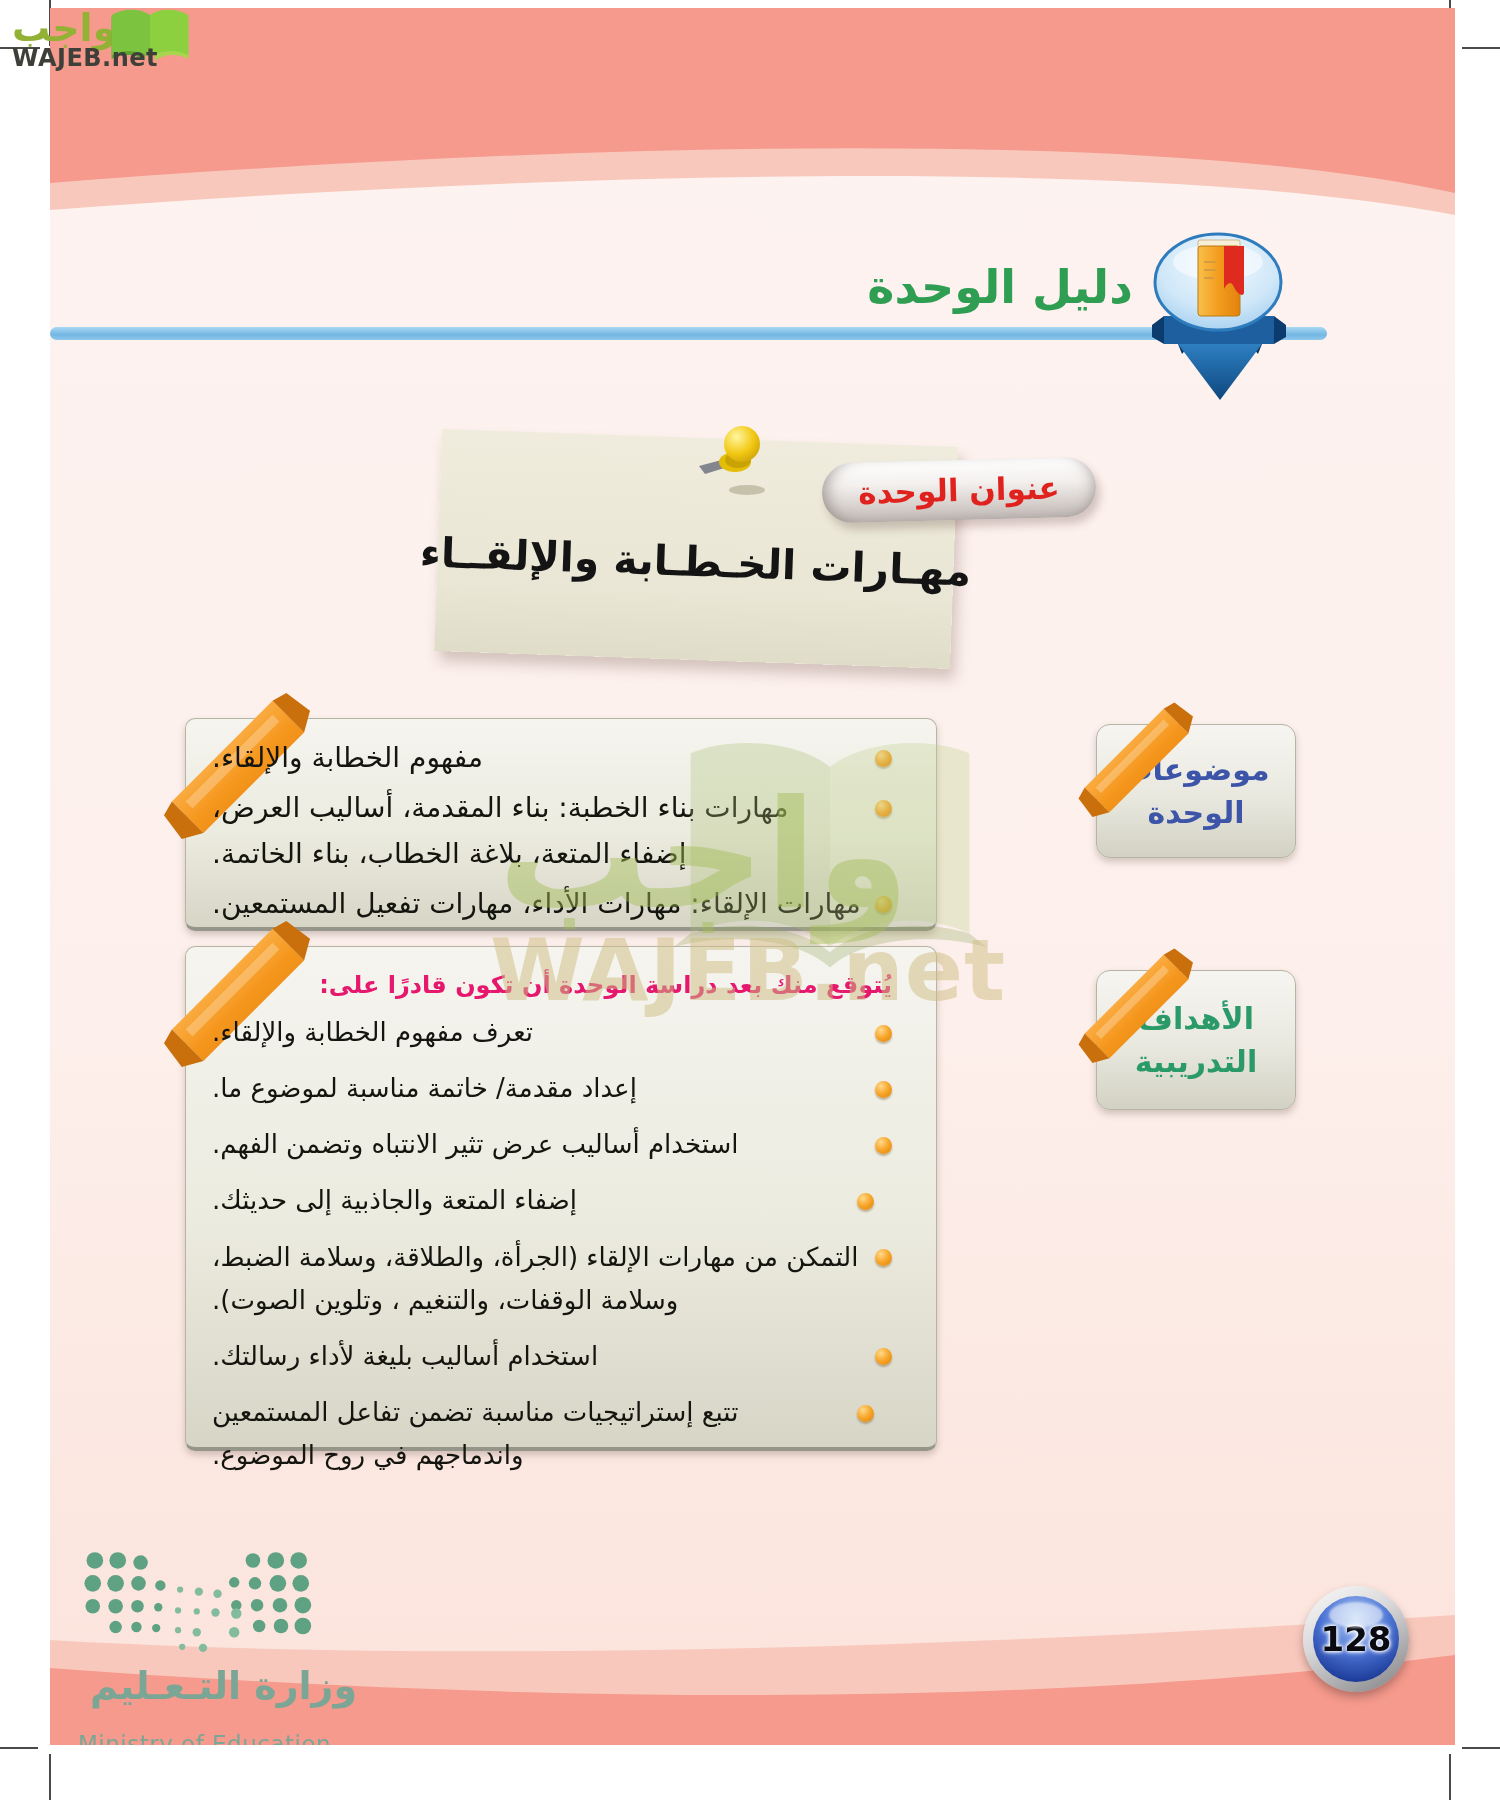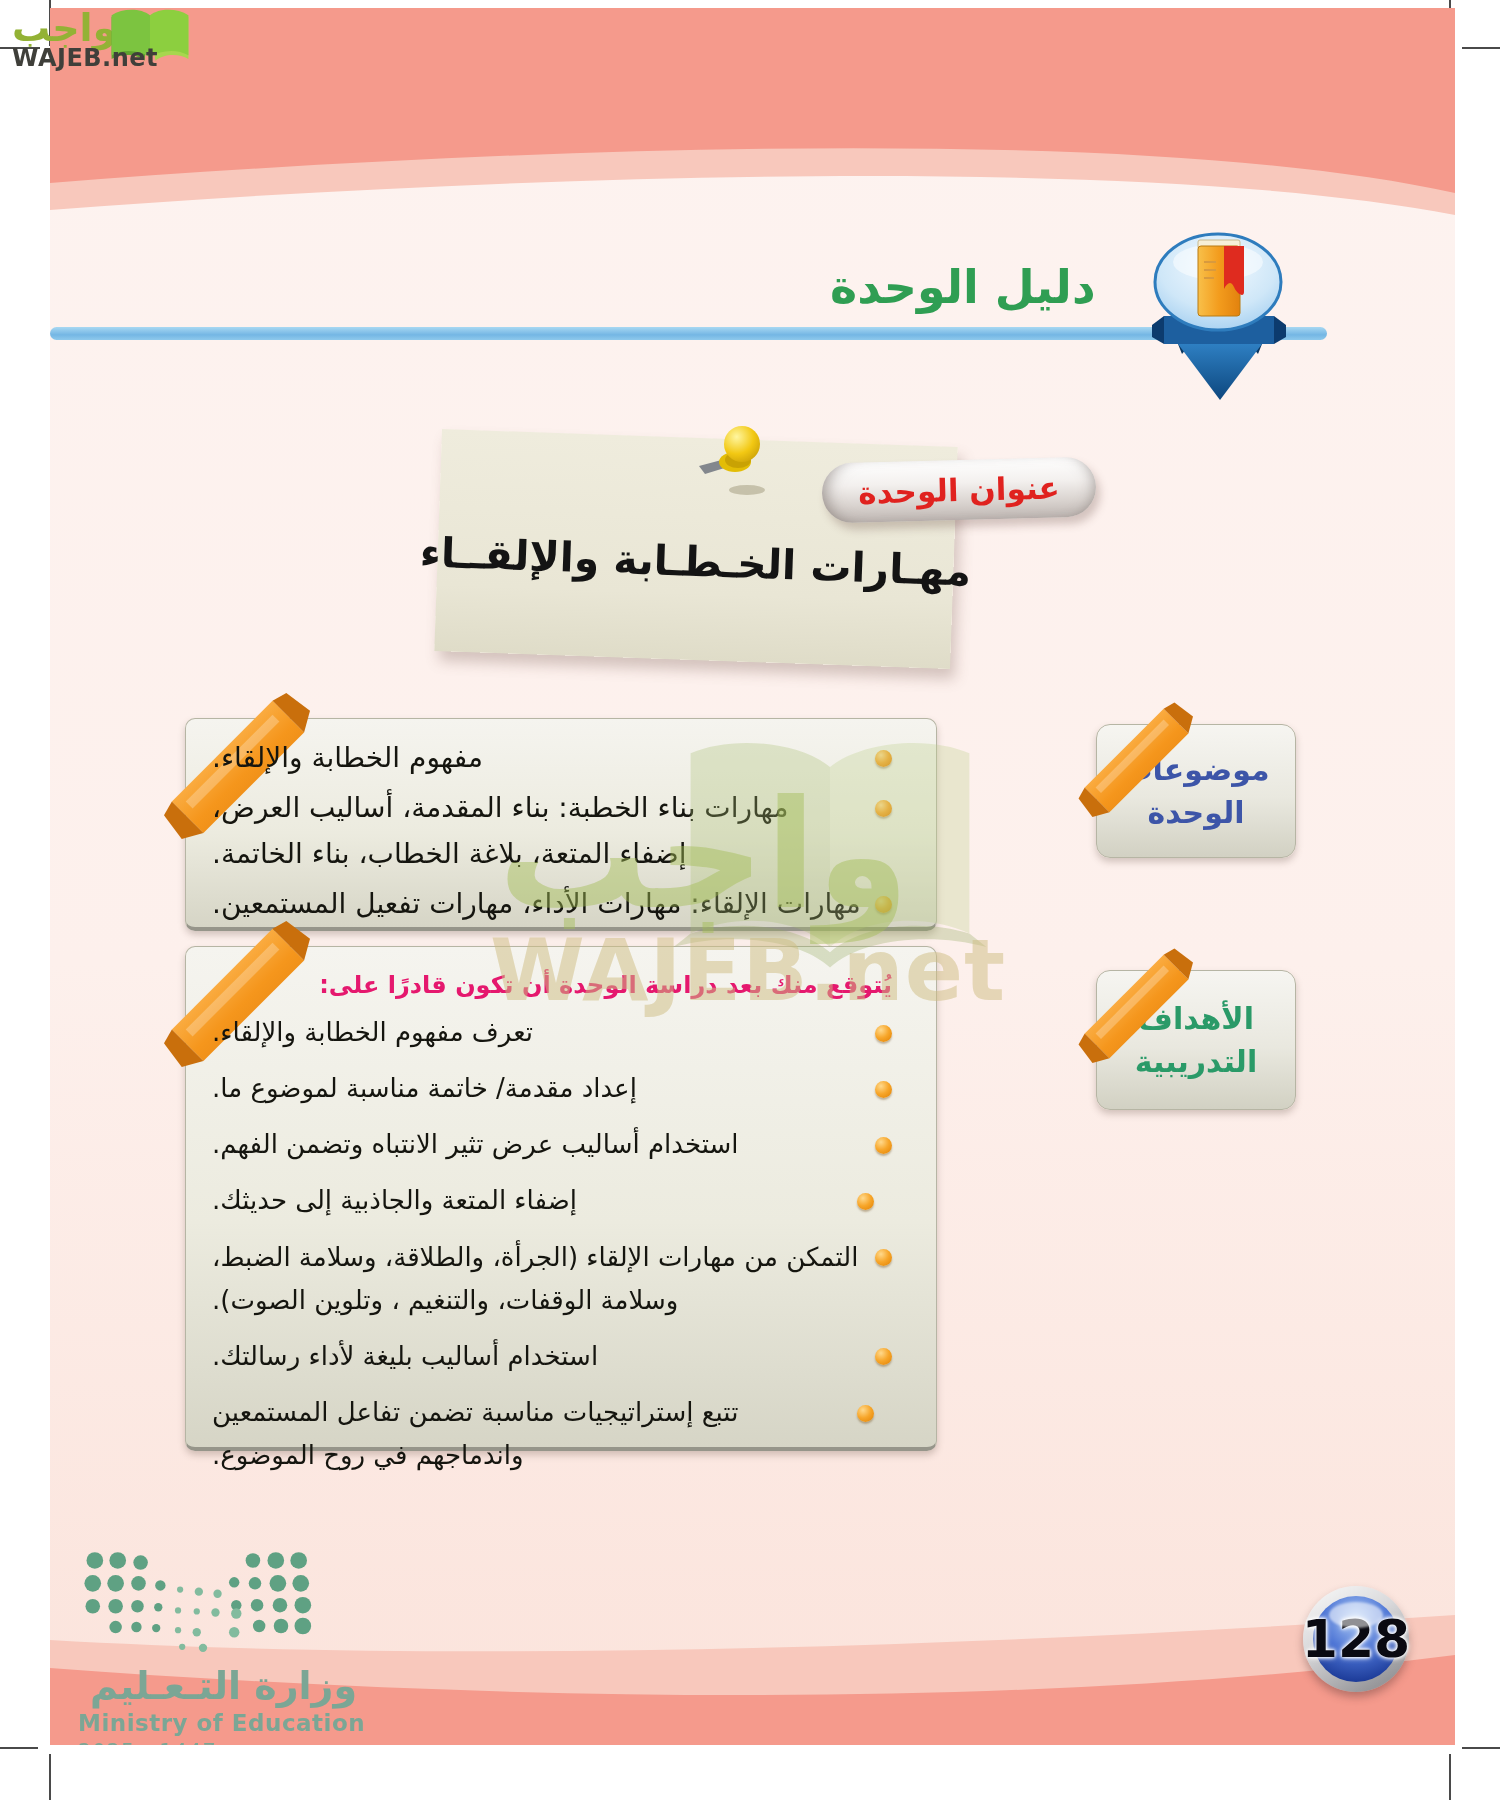--- a/index.html
+++ b/index.html
@@ -14,21 +14,21 @@
   .band-top{top:0;height:230px;}
   .band-bottom{top:1557px;height:180px;}
 
   
   .wajeb-stamp{position:absolute;left:10px;top:4px;width:200px;height:70px;z-index:60;}
   .wajeb-ar{position:absolute;left:2px;top:2px;font-size:38px;font-weight:bold;color:#93b235;direction:rtl;}
   .wajeb-book{position:absolute;left:92px;top:2px;width:96px;height:64px;}
   .wajeb-en{position:absolute;left:2px;top:40px;font-size:24px;font-weight:bold;color:#3f3f3a;letter-spacing:.5px;}
 
   
-  .header-title{position:absolute;left:780px;top:252px;width:340px;text-align:left;
+  .header-title{position:absolute;left:780px;top:252px;width:340px;text-align:center;
                 font-size:46px;font-weight:bold;color:#2f9e53;direction:rtl;z-index:3;}
   .header-line{position:absolute;left:0;top:319px;width:1277px;height:13px;border-radius:8px;
                background:linear-gradient(180deg,#a8d8f2 0%,#74b6e4 60%,#8ec9ec 100%);z-index:2;}
   .header-icon{position:absolute;left:1100px;top:222px;width:142px;height:178px;z-index:3;}
 
   
   .note{position:absolute;left:388px;top:430px;width:516px;height:222px;z-index:5;
         background:linear-gradient(180deg,#efecdd 0%,#e9e6d5 70%,#dfdcc8 100%);
         transform:rotate(2deg);box-shadow:5px 10px 14px rgba(120,90,80,.30);
         display:flex;align-items:flex-start;justify-content:center;}
@@ -75,32 +75,32 @@
 
   
   .watermark{position:absolute;left:440px;top:690px;width:560px;height:330px;z-index:40;pointer-events:none;}
   .wm-book{position:absolute;left:170px;top:25px;width:340px;height:285px;opacity:.30;}
   .wm-ar{position:absolute;left:8px;top:70px;font-size:150px;font-weight:bold;color:#a3bd55;opacity:.45;direction:rtl;}
   .wm-en{position:absolute;left:0;top:222px;font-size:86px;font-weight:bold;color:#cfbd82;opacity:.50;letter-spacing:1px;}
 
   
   .ministry{position:absolute;left:28px;top:1540px;z-index:20;color:#7ba695;}
   .ministry .m-ar{font-size:38px;font-weight:bold;direction:rtl;text-align:left;margin-top:8px;letter-spacing:1px;margin-left:12px;}
-  .ministry .m-en{font-size:23px;margin-top:2px;letter-spacing:.5px;font-weight:bold;}
+  .ministry .m-en{font-size:23px;margin-top:23px;letter-spacing:.5px;}
   .ministry .m-yr{font-size:21px;margin-top:4px;letter-spacing:1px;}
 
   
   .page-ball{position:absolute;left:1253px;top:1578px;width:106px;height:106px;border-radius:50%;z-index:30;
        background:linear-gradient(150deg,#fbfbfb 0%,#d9d9db 40%,#97979a 85%);
        box-shadow:0 5px 9px rgba(70,40,40,.35);
        display:flex;align-items:center;justify-content:center;}
   .ball-inner{position:relative;width:86px;height:86px;border-radius:50%;
        background:radial-gradient(circle at 50% 26%,#aecbf5 0%,#4a72d4 45%,#16338f 88%);
        display:flex;align-items:center;justify-content:center;}
-  .ball-inner span{font-size:52px;font-weight:bold;color:#0a0a12;
+  .ball-inner span{font-size:34px;font-weight:bold;color:#0a0a12;
        text-shadow:0 0 3px #fff,0 0 4px #fff,0 0 6px #fff;}
   .ball-inner::after{content:"";position:absolute;left:16px;top:6px;width:54px;height:26px;border-radius:50%;
        background:rgba(255,255,255,.55);filter:blur(1px);}
 </style>
 </head>
 <body>
 
 <svg width="0" height="0" style="position:absolute" aria-hidden="true">
   <defs>
     <linearGradient id="ribGrad" x1="1" y1="1" x2="0" y2="0">

